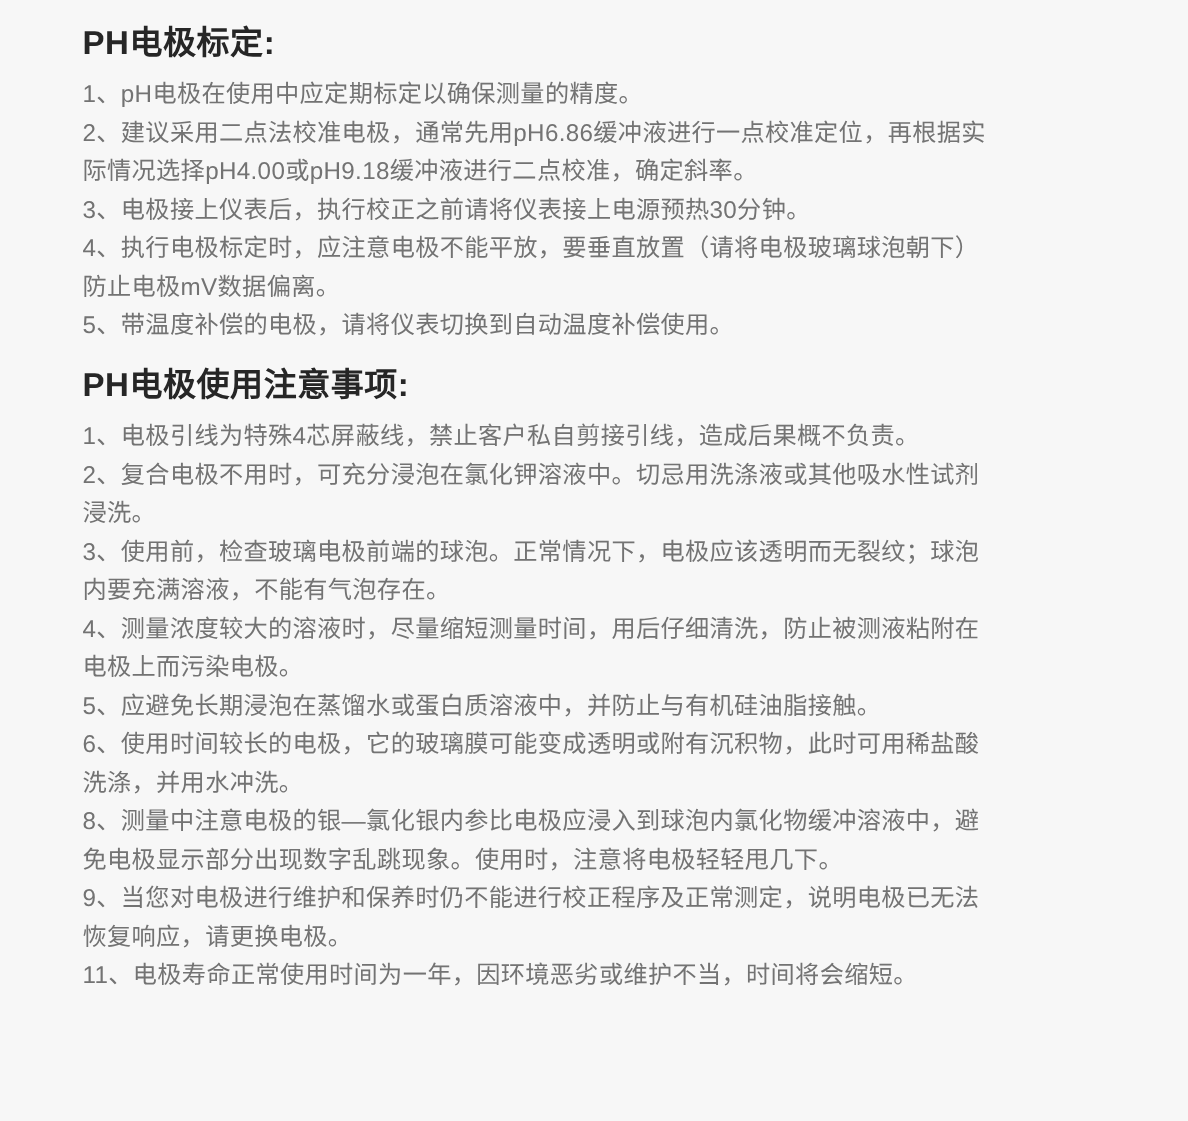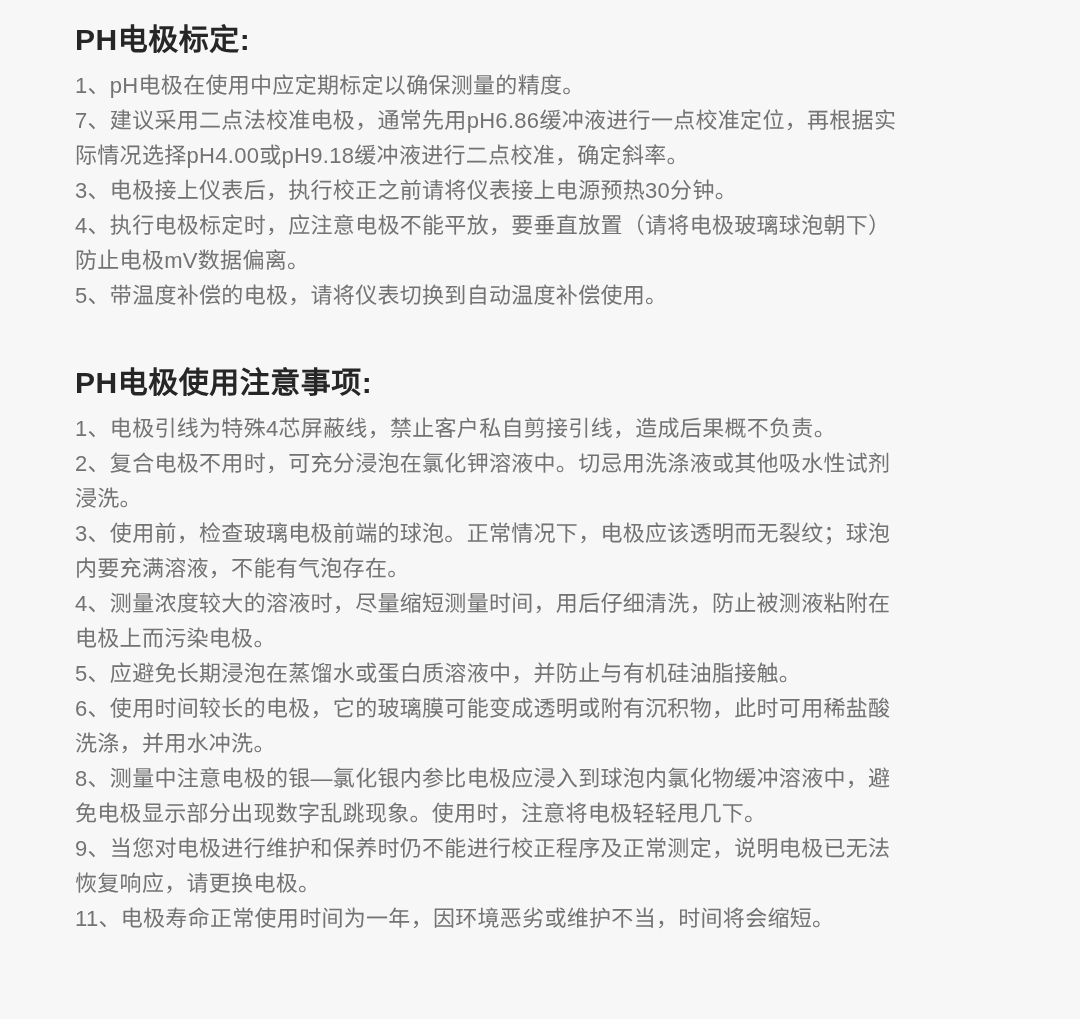--- a/index.html
+++ b/index.html
@@ -22,40 +22,40 @@
   }
   .section-heading {
     margin: 0 0 6px 0;
     font-size: 30px;
     line-height: 44px;
     font-weight: 600;
     color: #262626;
     letter-spacing: 0.5px;
   }
   .section + .section .section-heading {
-    margin-top: 48px;
+    margin-top: 16px;
   }
   .item {
     margin: 0;
     font-size: 22px;
     line-height: 35px;
     color: #737373;
     letter-spacing: 0.3px;
     word-break: break-all;
   }
 </style>
 </head>
 <body>
 
 <div class="doc">
 
   <section class="section">
     <h1 class="section-heading">PH电极标定:</h1>
     <p class="item">1、pH电极在使用中应定期标定以确保测量的精度。</p>
-    <p class="item">7、建议采用二点法校准电极，通常先用pH6.86缓冲液进行一点校准定位，再根据实际情况选择pH4.00或pH9.18缓冲液进行二点校准，确定斜率。</p>
+    <p class="item">2、建议采用二点法校准电极，通常先用pH6.86缓冲液进行一点校准定位，再根据实际情况选择pH4.00或pH9.18缓冲液进行二点校准，确定斜率。</p>
     <p class="item">3、电极接上仪表后，执行校正之前请将仪表接上电源预热30分钟。</p>
     <p class="item">4、执行电极标定时，应注意电极不能平放，要垂直放置（请将电极玻璃球泡朝下）防止电极mV数据偏离。</p>
     <p class="item">5、带温度补偿的电极，请将仪表切换到自动温度补偿使用。</p>
   </section>
 
   <section class="section">
     <h1 class="section-heading">PH电极使用注意事项:</h1>
     <p class="item">1、电极引线为特殊4芯屏蔽线，禁止客户私自剪接引线，造成后果概不负责。</p>
     <p class="item">2、复合电极不用时，可充分浸泡在氯化钾溶液中。切忌用洗涤液或其他吸水性试剂浸洗。</p>
     <p class="item">3、使用前，检查玻璃电极前端的球泡。正常情况下，电极应该透明而无裂纹；球泡内要充满溶液，不能有气泡存在。</p>

